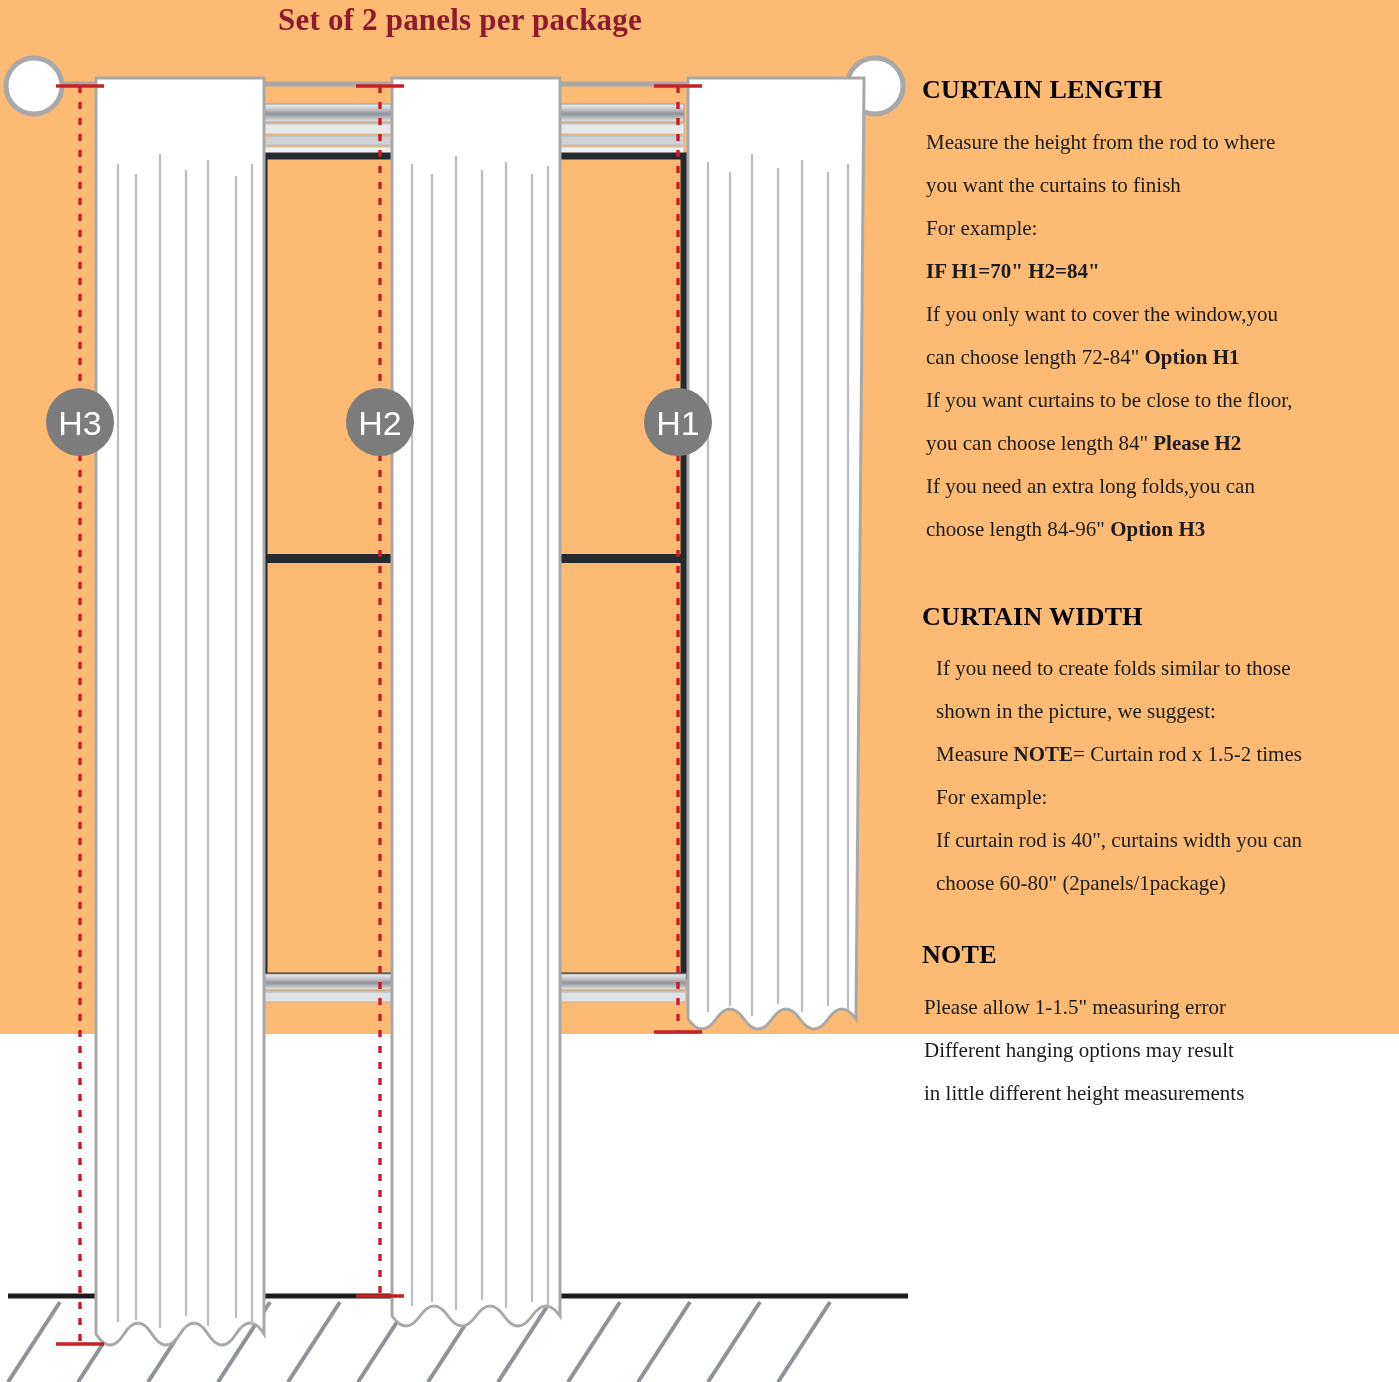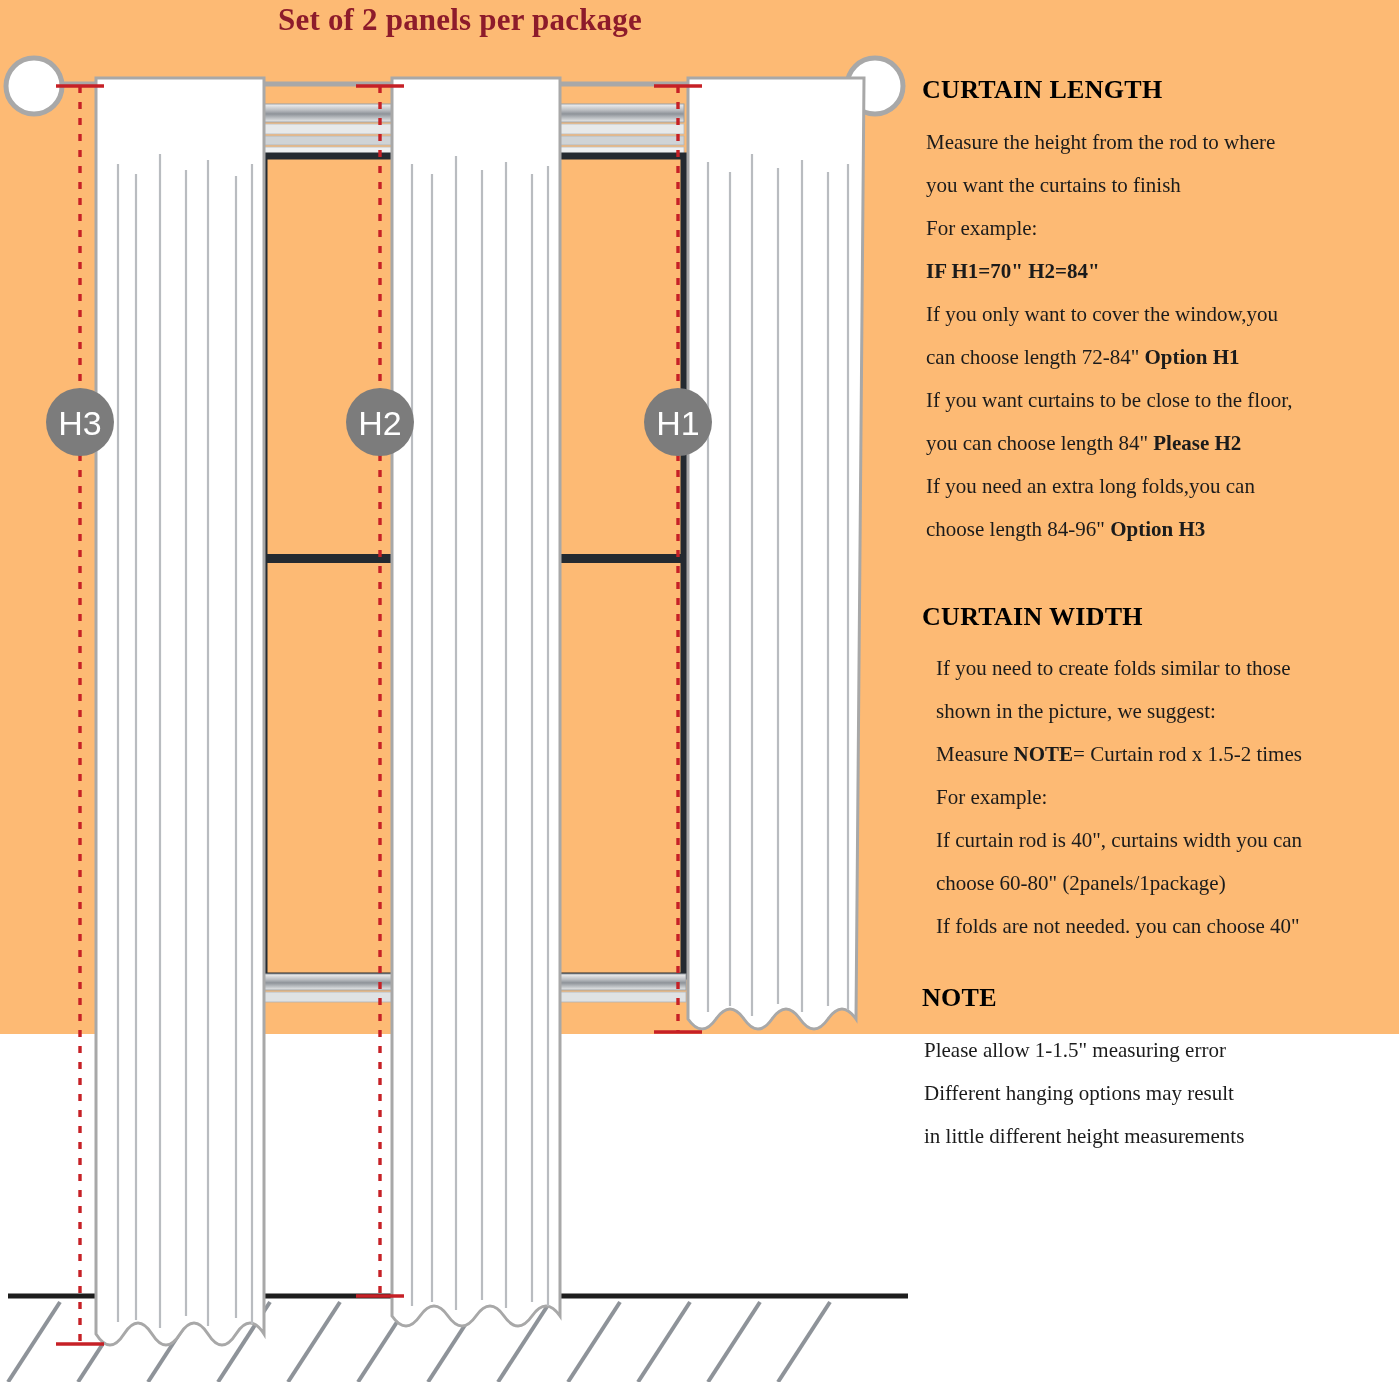--- a/index.html
+++ b/index.html
@@ -251,21 +251,20 @@
 
     <section id="sec-width">
       <h2 class="sec-head">CURTAIN WIDTH</h2>
       <div class="sec-body">
         <div class="ln">If you need to create folds similar to those</div>
         <div class="ln">shown in the picture, we suggest:</div>
         <div class="ln"><span>Measure </span><b>NOTE</b><span>= Curtain rod x 1.5-2 times</span></div>
         <div class="ln">For example:</div>
         <div class="ln">If curtain rod is 40", curtains width you can</div>
         <div class="ln">choose 60-80" (2panels/1package)</div>
-        <div class="ln">If folds are not needed. you can choose 40"</div>
       </div>
     </section>
 
     <section id="sec-note">
       <h2 class="sec-head">NOTE</h2>
       <div class="sec-body">
         <div class="ln">Please allow 1-1.5" measuring error</div>
         <div class="ln">Different hanging options may result</div>
         <div class="ln">in little different height measurements</div>
       </div>

